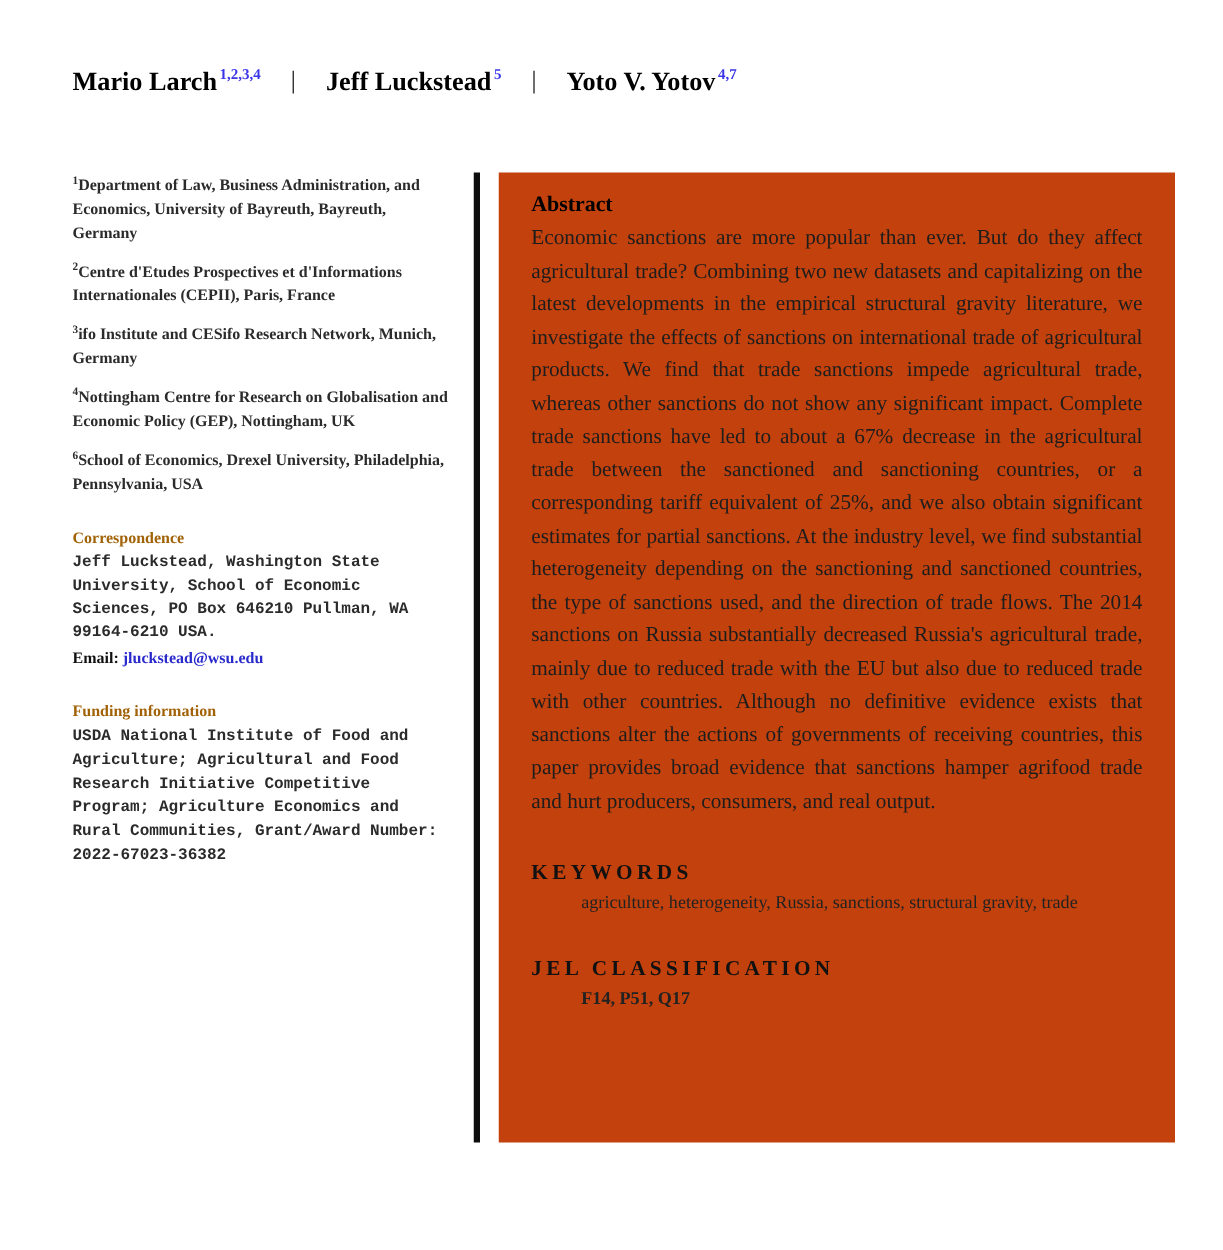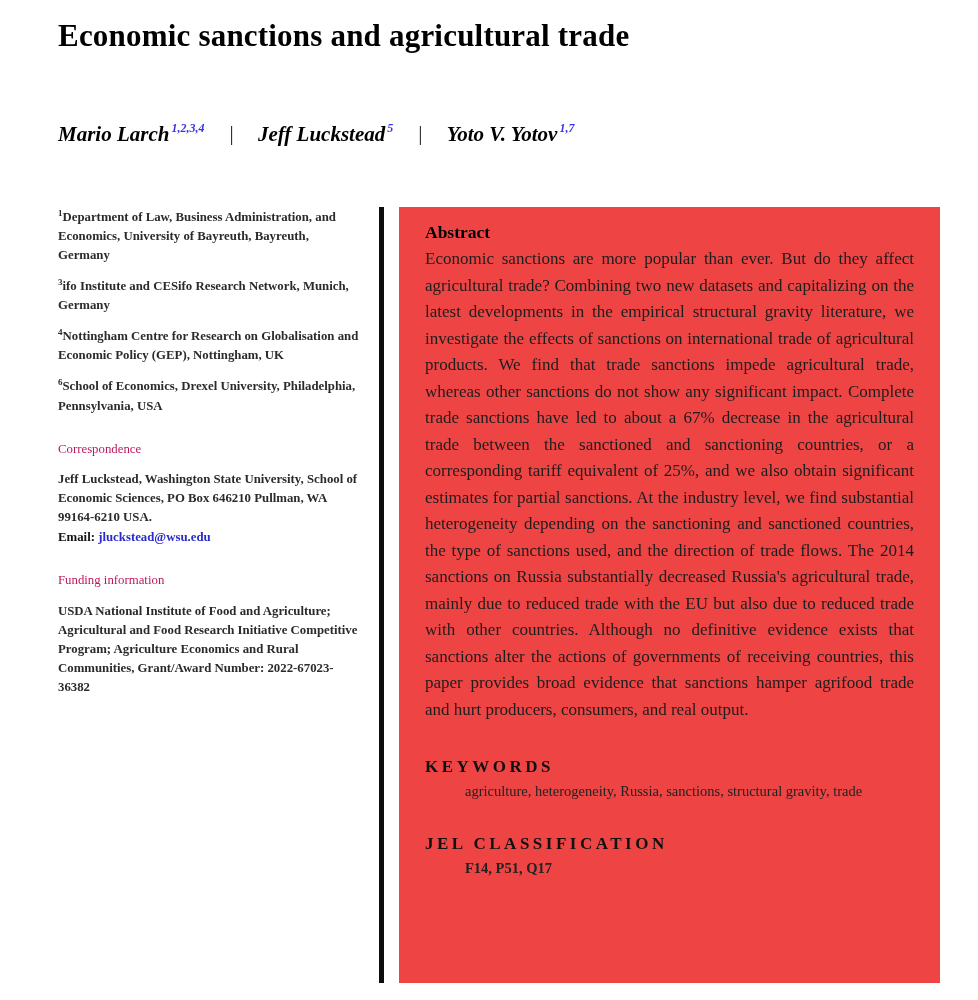--- a/index.html
+++ b/index.html
@@ -11,74 +11,74 @@
     overflow:hidden;
   }
   .page { padding:16px 38px 0 58px; }
 
   h1.title {
     font-size:31px; font-weight:bold; letter-spacing:.2px;
     color:#000; margin-top:2px;
   }
 
   .authors {
-    margin-top:68px;
+    margin-top:37px;
     font-size:21px; font-weight:bold; color:#000;
-    display:flex; align-items:flex-start;font-style:italic;
+    display:flex; align-items:flex-start;
   }
   .authors sup { font-size:12px; font-weight:bold; margin-left:2px; position:relative; top:-1px; }
   .authors .sep { font-weight:normal; font-size:20px; color:#111; margin:0 24px; }
 
   .columns { display:flex; margin-top:60px; min-height:776px; }
 
   .left-col { width:305px; flex:0 0 305px; font-size:12.8px; line-height:1.48; color:#2b2b2b; font-weight:600; }
   .left-col p.aff { margin-bottom:11px; }
   .left-col sup { font-size:9px; }
-  .left-col .section-head { font-weight:normal; color:#be185d; margin-top:24px; }
-  .left-col .section-body { margin-top:12px; }
+  .left-col .section-head { font-weight:bold; color:#a16207; margin-top:24px; }
+  .left-col .section-body { margin-top:1px;font-family:Liberation Mono, monospace; }
   .email-line { margin-top:1px; }
   .email-label { font-weight:bold; color:#111; }
   a.email-link { text-decoration:none; cursor:pointer; }
 
   .divider { width:5px; background:#0d0d0d; margin-left:16px; flex:0 0 5px; }
 
   .abstract-box {
-    flex:1; margin-left:15px; background:#ef4444;
+    flex:1; margin-left:15px; background:#c2410c;
     padding:15px 26px 24px 26px;
   }
   .abstract-box h2 { font-size:17.5px; font-weight:bold; color:#000; margin-bottom:3px; }
   .abs-body {
     font-size:17px; line-height:1.56; text-align:justify; color:#1d1d1d;
   }
   .minor-head {
     font-size:17px; font-weight:bold; letter-spacing:3.5px; color:#111;
     margin-top:34px;
   }
   .minor-body { font-size:14.5px; margin-top:6px; color:#222;margin-left:40px; }
   .jel-body { font-weight:600; }
 </style>
 </head>
 <body>
 
 <div class="page">
 
-  <h1 class="title">Economic sanctions and agricultural trade</h1>
 
   <div class="authors">
     <span class="author"><span>Mario Larch</span><sup style="color:#3a35e8;">1,2,3,4</sup></span>
     <span class="sep">|</span>
     <span class="author"><span>Jeff Luckstead</span><sup style="color:#3a35e8;">5</sup></span>
     <span class="sep">|</span>
-    <span class="author"><span>Yoto V. Yotov</span><sup style="color:#3a35e8;">1,7</sup></span>
+    <span class="author"><span>Yoto V. Yotov</span><sup style="color:#3a35e8;">4,7</sup></span>
   </div>
 
   <div class="columns">
 
     <div class="left-col">
       <p class="aff"><sup>1</sup><span>Department of Law, Business Administration, and Economics, University of Bayreuth, Bayreuth, Germany</span></p>
+      <p class="aff"><sup>2</sup><span>Centre d'Etudes Prospectives et d'Informations Internationales (CEPII), Paris, France</span></p>
       <p class="aff"><sup>3</sup><span>ifo Institute and CESifo Research Network, Munich, Germany</span></p>
       <p class="aff"><sup>4</sup><span>Nottingham Centre for Research on Globalisation and Economic Policy (GEP), Nottingham, UK</span></p>
       <p class="aff"><sup>6</sup><span>School of Economics, Drexel University, Philadelphia, Pennsylvania, USA</span></p>
 
       <p class="section-head">Correspondence</p>
       <p class="section-body">Jeff Luckstead, Washington State University, School of Economic Sciences, PO Box 646210 Pullman, WA 99164-6210 USA.</p>
       <p class="email-line">
         <span class="email-label">Email:</span>
         <a class="email-link" style="color:#2a2acc;">jluckstead@wsu.edu</a>
       </p>

